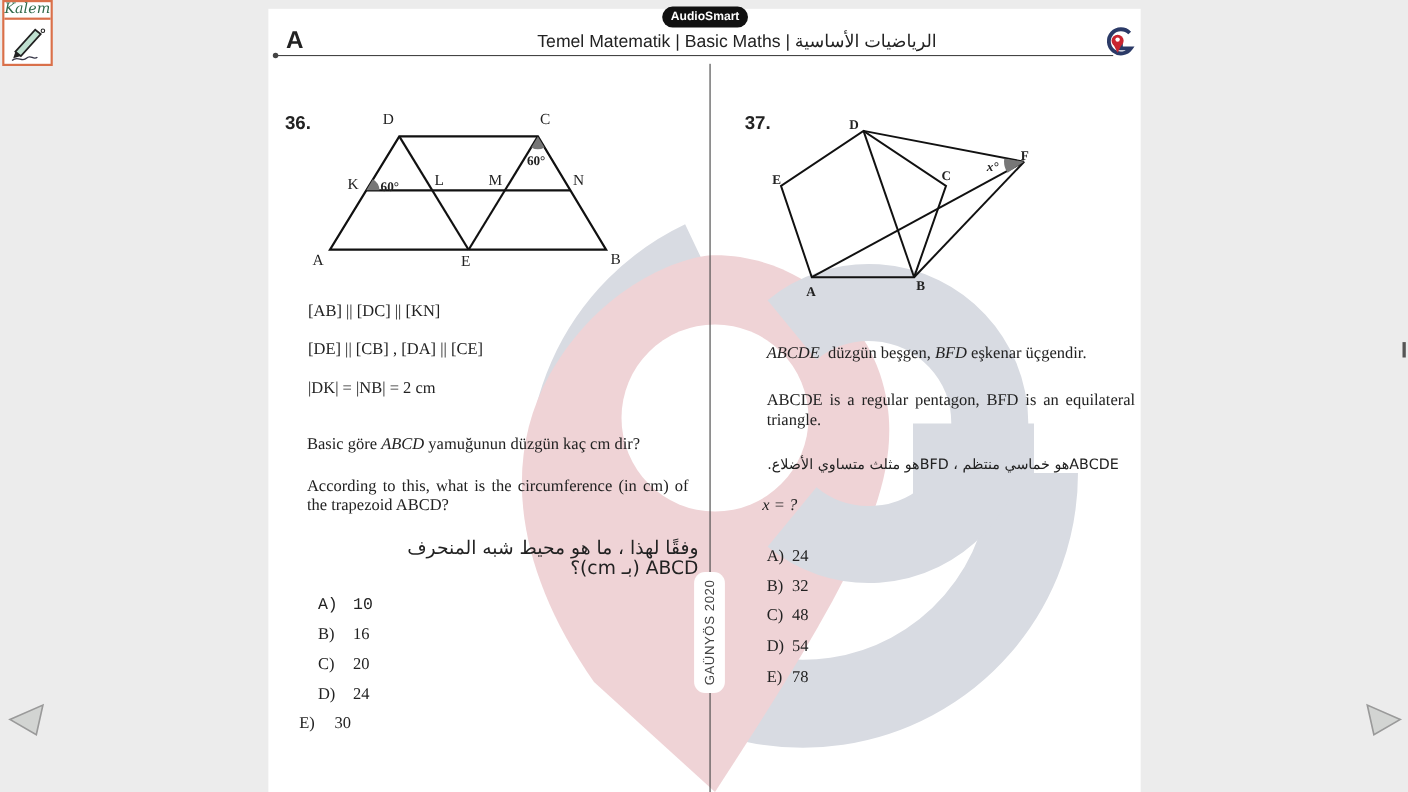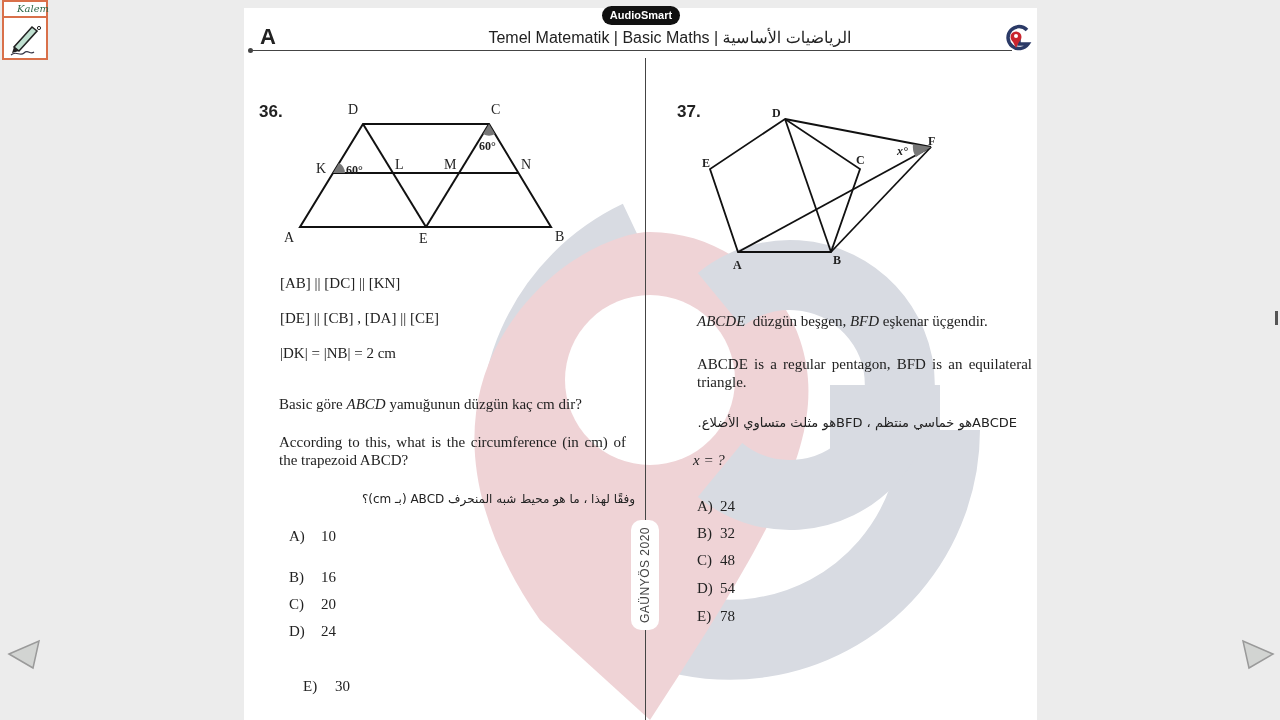--- a/index.html
+++ b/index.html
@@ -1,34 +1,34 @@
 <!DOCTYPE html>
 <html><head>
 <meta charset="utf-8">
 <style>
   html,body{margin:0;padding:0;}
   body{width:1280px;height:720px;background:#ececec;position:relative;overflow:hidden;font-family:"Liberation Serif","DejaVu Serif",serif;color:#222;}
   .kalem{position:absolute;left:2px;top:0;width:46px;height:60px;border:2px solid #d9704a;background:#fff;box-sizing:border-box;}
-  .kalem .kt{height:14px;border-bottom:2px solid #d9704a;font-family:"DejaVu Serif",serif;font-style:italic;font-size:10px;color:#2f6a4a;text-align:left;line-height:14px;padding-left:13px;}
+  .kalem .kt{height:14px;border-bottom:2px solid #d9704a;font-family:"DejaVu Serif",serif;font-style:italic;font-size:13px;color:#2f6a4a;text-align:left;line-height:14px;}
   .kalem svg{position:absolute;left:4px;top:17px;}
   .page{position:absolute;left:244px;top:8px;width:793px;height:712px;background:#fff;overflow:hidden;}
   .wm{position:absolute;left:0;top:0;}
   .audiosmart{position:absolute;left:602px;top:6px;width:78px;height:19px;background:#111;color:#fff;border-radius:10px;font-family:"Liberation Sans",sans-serif;font-weight:bold;font-size:11px;text-align:center;line-height:19px;z-index:5;}
   .hdr-letter{position:absolute;left:260px;top:24px;font-family:"Liberation Sans",sans-serif;font-size:22px;font-weight:bold;}
   .hdr-title{position:absolute;left:440px;top:28px;width:460px;text-align:center;font-family:"Liberation Sans",sans-serif;font-size:16px;}
   .hdr-line{position:absolute;left:250px;top:50px;width:762px;height:1px;background:#444;}
   .hdr-dot{position:absolute;left:248px;top:48px;width:5px;height:5px;border-radius:50%;background:#444;}
   .logo{position:absolute;left:1003px;top:24px;}
   .vline{position:absolute;left:645px;width:1px;background:#444;}
   .gaun{position:absolute;left:631px;top:520px;width:28px;height:110px;background:#fff;border-radius:10px;}
   .gaun span{position:absolute;left:50%;top:50%;transform:translate(-50%,-50%) rotate(-90deg);white-space:nowrap;font-family:"Liberation Sans",sans-serif;font-size:12px;color:#444;letter-spacing:0.5px;}
   .qnum{position:absolute;font-family:"Liberation Sans",sans-serif;font-weight:bold;font-size:17px;text-align:right;}
   .t{position:absolute;font-size:15px;line-height:18px;}
   .just{text-align:justify;}
-  .ar{direction:rtl;font-family:"DejaVu Sans",sans-serif;font-size:12px;}
+  .ar{direction:rtl;font-family:"DejaVu Sans",sans-serif;font-size:17px;}
   .opt{position:absolute;font-size:15px;}
   .opt .l{display:inline-block;width:32px;}
   .nav{position:absolute;}
   .sbar{position:absolute;left:1275px;top:311px;width:3px;height:14px;background:#555;}
   i.m{font-style:italic;}
 </style>
 </head>
 <body>
 
 <div class="kalem">
@@ -96,25 +96,25 @@
 <span class="t" style="left:419px;top:230px;font-size:14px;">E</span>
 <span class="t" style="left:555px;top:228px;font-size:14px;">B</span>
 
 <div class="t" style="left:280px;top:274px;">[AB]  || [DC]  || [KN]</div>
 <div class="t" style="left:280px;top:309px;">[DE]  || [CB] ,  [DA]  || [CE]</div>
 <div class="t" style="left:280px;top:344px;">|DK| = |NB| = 2 cm</div>
 <div class="t" style="left:279px;top:395px;"><span>Basic göre </span><i class="m">ABCD</i><span> yamuğunun düzgün kaç cm dir?</span></div>
 <div class="t just" style="left:279px;top:433px;width:347px;text-align-last:left;">According to this, what is the circumference (in cm) of the trapezoid ABCD?</div>
 <div class="t ar" style="left:330px;top:490px;width:305px;">وفقًا لهذا ، ما هو محيط شبه المنحرف ABCD (بـ cm)؟</div>
 
-<div class="opt" style="left:289px;top:528px;"><span class="l">A)</span><span>10</span></div>
+<div class="opt" style="left:289px;top:542px;font-family:Liberation Mono, monospace;"><span class="l">A)</span><span>10</span></div>
 <div class="opt" style="left:289px;top:569px;"><span class="l">B)</span><span>16</span></div>
 <div class="opt" style="left:289px;top:596px;"><span class="l">C)</span><span>20</span></div>
 <div class="opt" style="left:289px;top:623px;"><span class="l">D)</span><span>24</span></div>
-<div class="opt" style="left:303px;top:650px;margin-top:28px;"><span class="l">E)</span><span>30</span></div>
+<div class="opt" style="left:272px;top:650px;"><span class="l">E)</span><span>30</span></div>
 
 <div class="qnum" style="left:677px;top:102px;">37.</div>
 <svg style="position:absolute;left:700px;top:110px;" width="240" height="150">
   <g transform="translate(-700,-110)" stroke="#111" stroke-width="1.8" fill="none">
     <polygon points="738,252 831,252 860,169 785,119 710,169"></polygon>
     <line x1="785" y1="119" x2="931" y2="147"></line>
     <line x1="785" y1="119" x2="831" y2="252"></line>
     <line x1="831" y1="252" x2="931" y2="147"></line>
     <line x1="738" y1="252" x2="931" y2="147"></line>
   </g>

